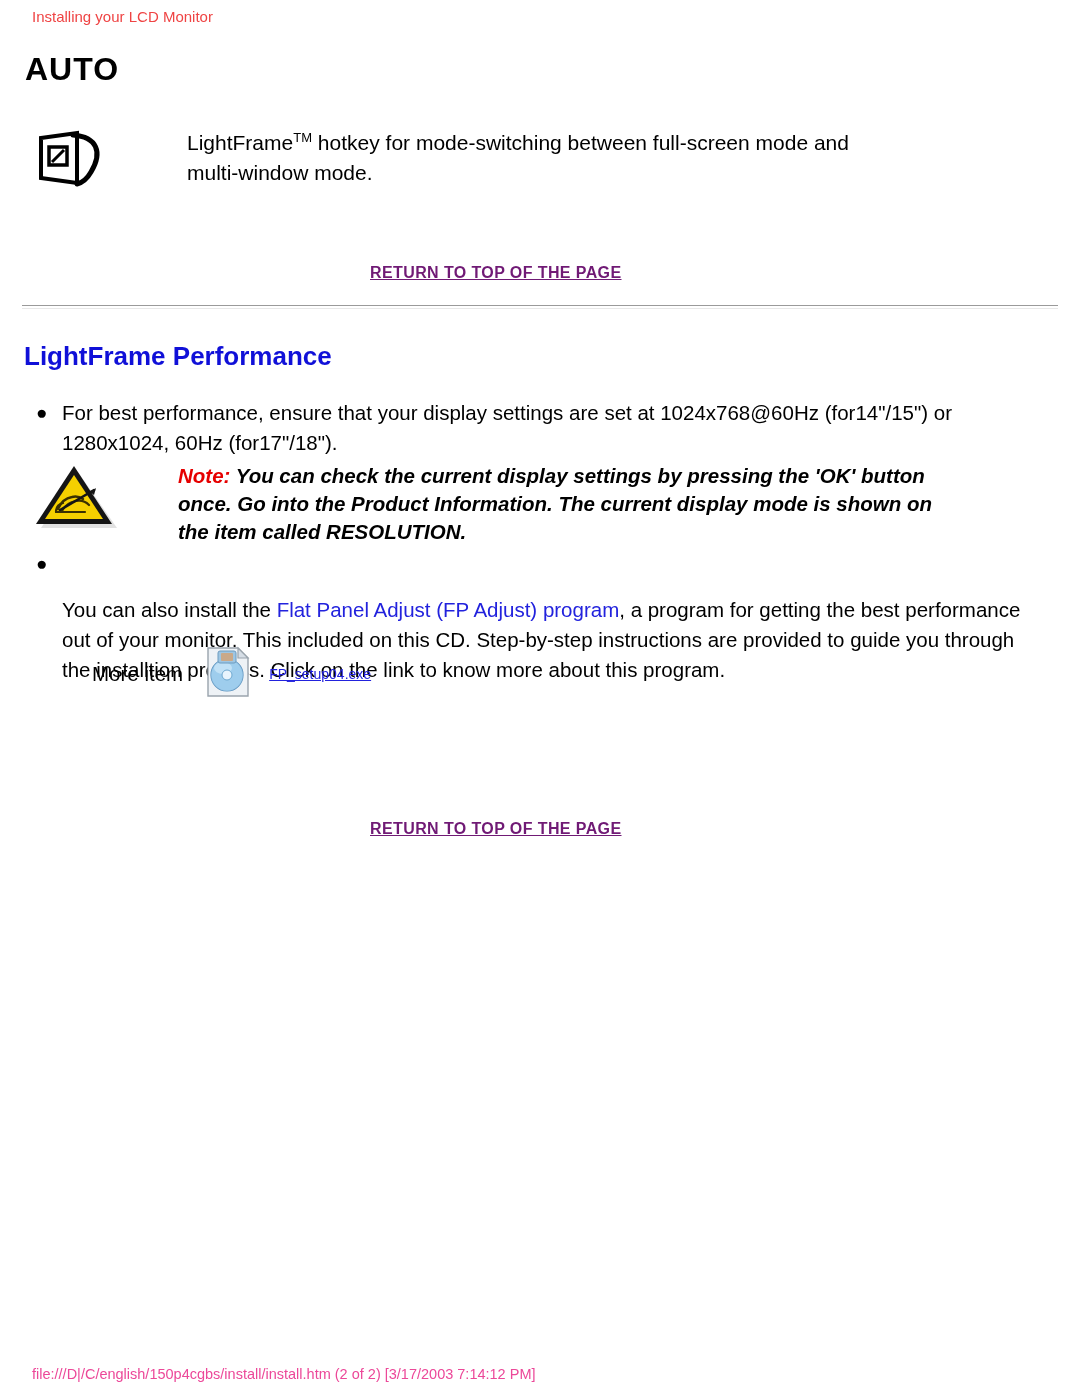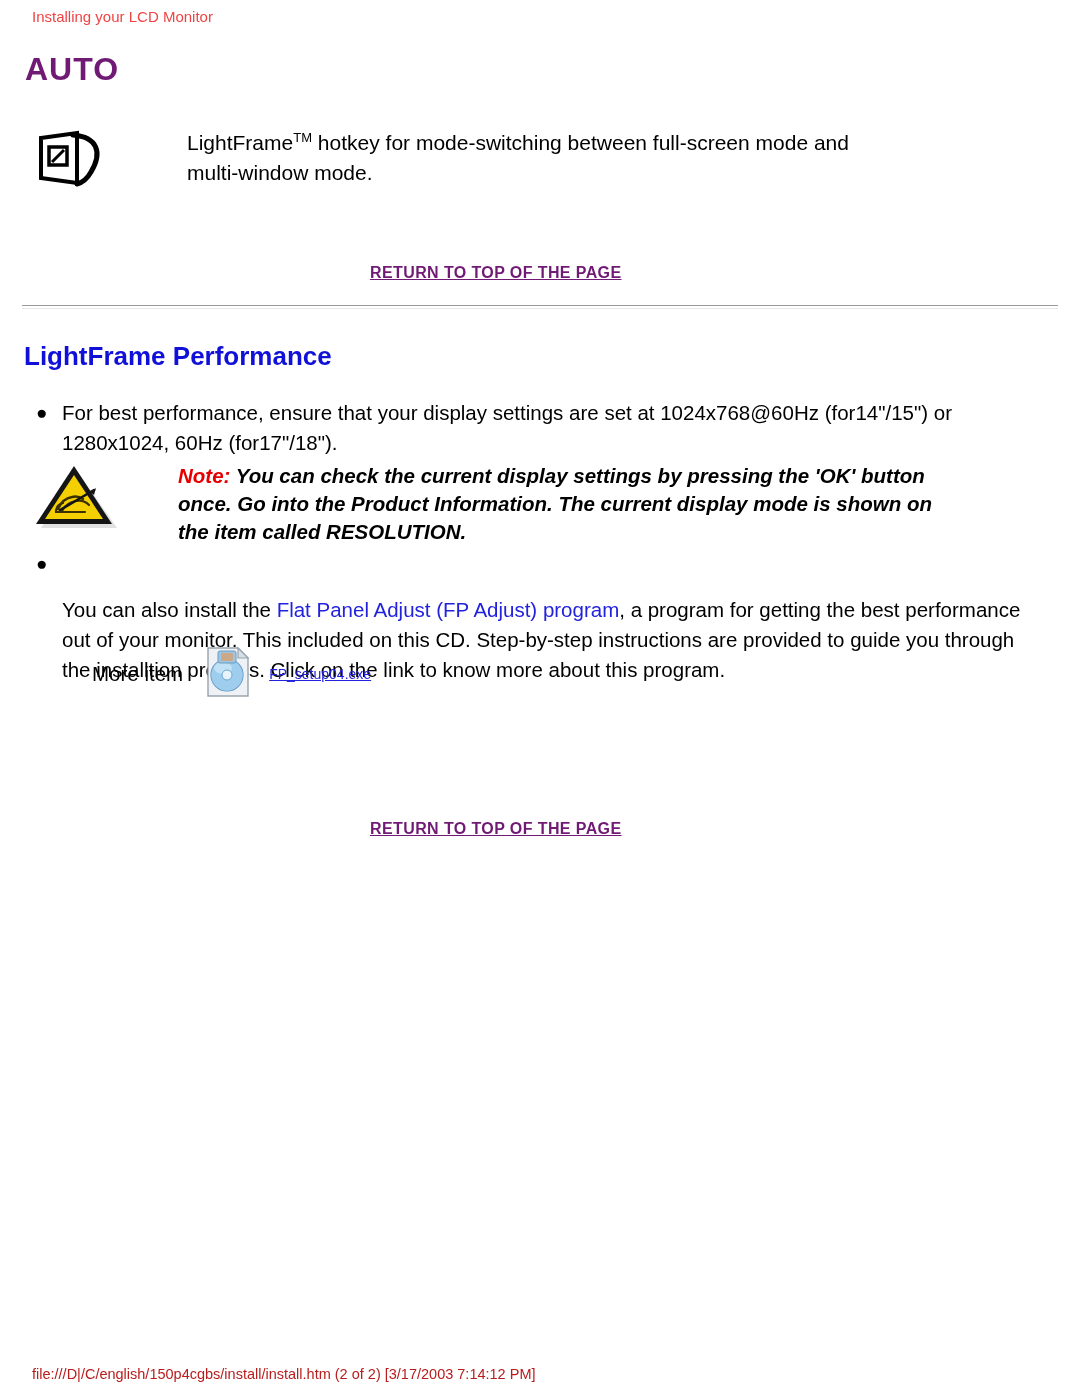--- a/index.html
+++ b/index.html
@@ -46,21 +46,21 @@
     width: 700px;
     font-size: 21px;
     line-height: 30px;
     color: #000;
   }
   .auto-badge {
     font-family: "Liberation Sans", sans-serif;
     font-weight: bold;
     font-size: 32px;
     letter-spacing: 1px;
-    color: #701a75;
+    color: #000000;
     line-height: 34px;
   }
 
   
   .lf-icon { display: block; }
 
   sup.tm {
     font-size: 13px;
     vertical-align: super;
     line-height: 0;
@@ -176,21 +176,21 @@
     white-space: nowrap;
   }
 
   
   .page-footer {
     position: absolute;
     left: 32px;
     bottom: 14px;
     font-size: 14.5px;
     line-height: 18px;
-    color: #b91c1c;
+    color: #ec4899;
     white-space: nowrap;
   }
 </style>
 </head>
 <body>
 
 <div class="page-header">Installing your LCD Monitor</div>
 
 <div class="feature-row" style="top: 52px; left: 0;">
   <div class="feature-icon-cell">

